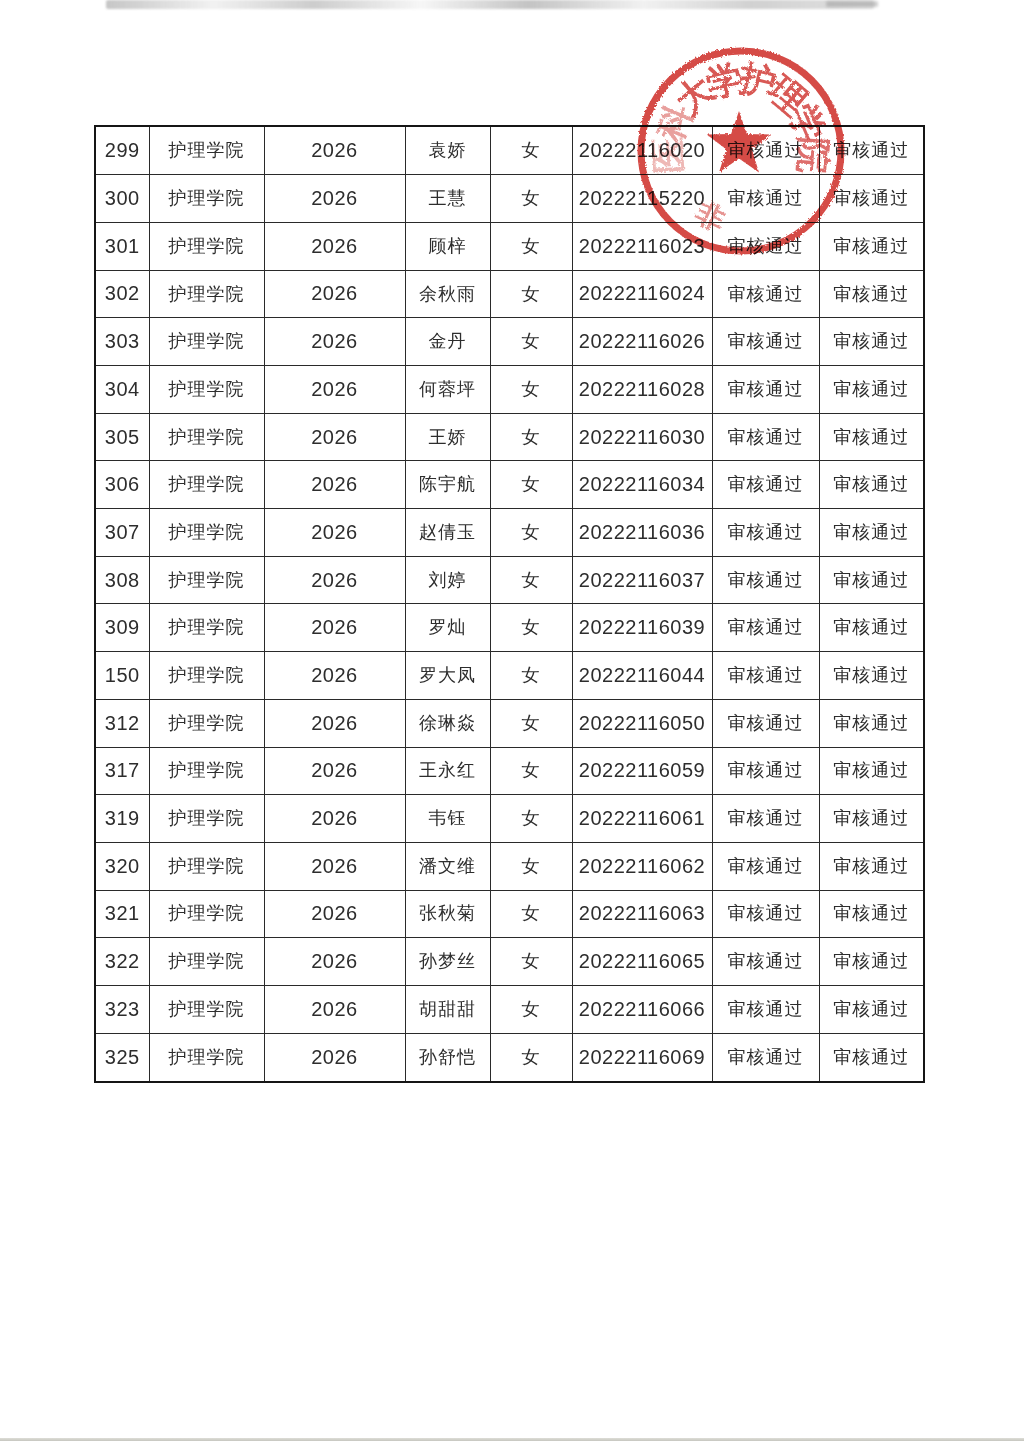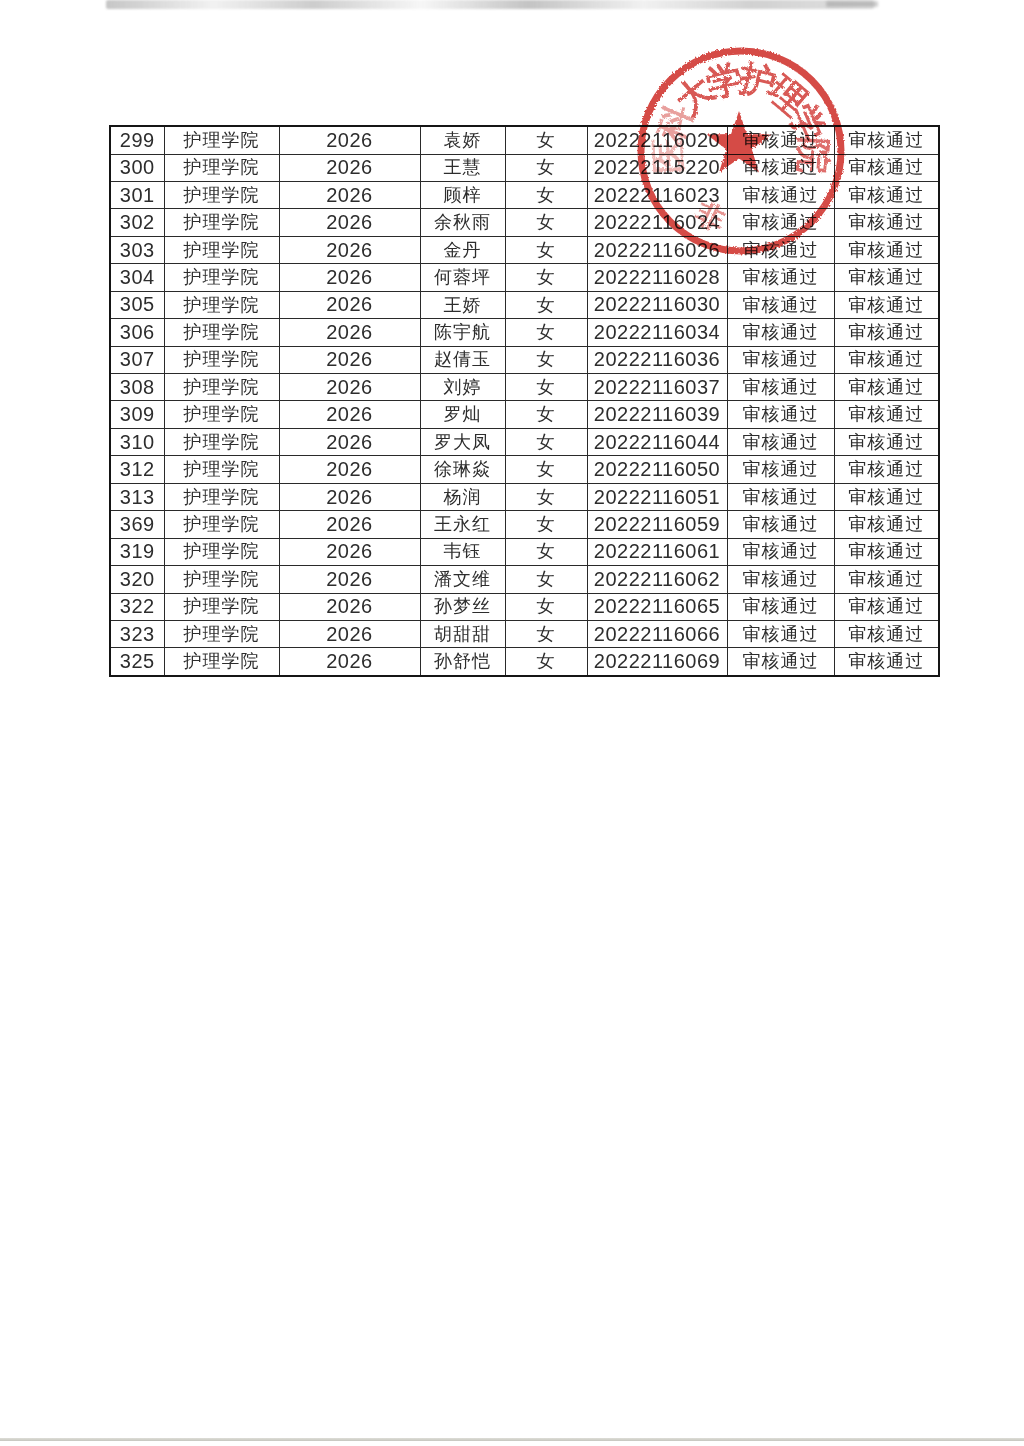--- a/index.html
+++ b/index.html
@@ -31,22 +31,22 @@
     background:rgba(140,140,140,.45);filter:blur(1.5px);border-radius:2px;
   }
   
   .bottom-edge{
     position:absolute;top:1438px;left:0;width:1024px;height:3px;
     background:linear-gradient(180deg,#d8d8d0,#bcbcb4);
     opacity:.85;
   }
   
   table.roster{
-    position:absolute;left:109px;top:125px;
-    width:829px;height:552px;
+    position:absolute;left:94px;top:125px;
+    width:829px;height:958px;
     border-collapse:collapse;table-layout:fixed;
     background:transparent;
     border-radius:19px;
   }
   table.roster td{
     border:1px solid #2a2a2a;
     text-align:center;vertical-align:middle;
     padding:0;line-height:1.05;
     color:#2d2d2d;
     overflow:hidden;white-space:nowrap;
@@ -204,51 +204,41 @@
           <td class="num">309</td>
           <td class="cjk">护理学院</td>
           <td class="num">2026</td>
           <td class="cjk">罗灿</td>
           <td class="cjk">女</td>
           <td class="num">20222116039</td>
           <td class="cjk">审核通过</td>
           <td class="cjk">审核通过</td>
         </tr>
         <tr>
-          <td class="num">310</td>
+          <td class="num">150</td>
           <td class="cjk">护理学院</td>
           <td class="num">2026</td>
           <td class="cjk">罗大凤</td>
           <td class="cjk">女</td>
           <td class="num">20222116044</td>
           <td class="cjk">审核通过</td>
           <td class="cjk">审核通过</td>
         </tr>
         <tr>
           <td class="num">312</td>
           <td class="cjk">护理学院</td>
           <td class="num">2026</td>
           <td class="cjk">徐琳焱</td>
           <td class="cjk">女</td>
           <td class="num">20222116050</td>
           <td class="cjk">审核通过</td>
           <td class="cjk">审核通过</td>
         </tr>
         <tr>
-          <td class="num">313</td>
-          <td class="cjk">护理学院</td>
-          <td class="num">2026</td>
-          <td class="cjk">杨润</td>
-          <td class="cjk">女</td>
-          <td class="num">20222116051</td>
-          <td class="cjk">审核通过</td>
-          <td class="cjk">审核通过</td>
-        </tr>
-        <tr>
-          <td class="num">369</td>
+          <td class="num">317</td>
           <td class="cjk">护理学院</td>
           <td class="num">2026</td>
           <td class="cjk">王永红</td>
           <td class="cjk">女</td>
           <td class="num">20222116059</td>
           <td class="cjk">审核通过</td>
           <td class="cjk">审核通过</td>
         </tr>
         <tr>
           <td class="num">319</td>
@@ -260,20 +250,30 @@
           <td class="cjk">审核通过</td>
           <td class="cjk">审核通过</td>
         </tr>
         <tr>
           <td class="num">320</td>
           <td class="cjk">护理学院</td>
           <td class="num">2026</td>
           <td class="cjk">潘文维</td>
           <td class="cjk">女</td>
           <td class="num">20222116062</td>
+          <td class="cjk">审核通过</td>
+          <td class="cjk">审核通过</td>
+        </tr>
+        <tr>
+          <td class="num">321</td>
+          <td class="cjk">护理学院</td>
+          <td class="num">2026</td>
+          <td class="cjk">张秋菊</td>
+          <td class="cjk">女</td>
+          <td class="num">20222116063</td>
           <td class="cjk">审核通过</td>
           <td class="cjk">审核通过</td>
         </tr>
         <tr>
           <td class="num">322</td>
           <td class="cjk">护理学院</td>
           <td class="num">2026</td>
           <td class="cjk">孙梦丝</td>
           <td class="cjk">女</td>
           <td class="num">20222116065</td>

